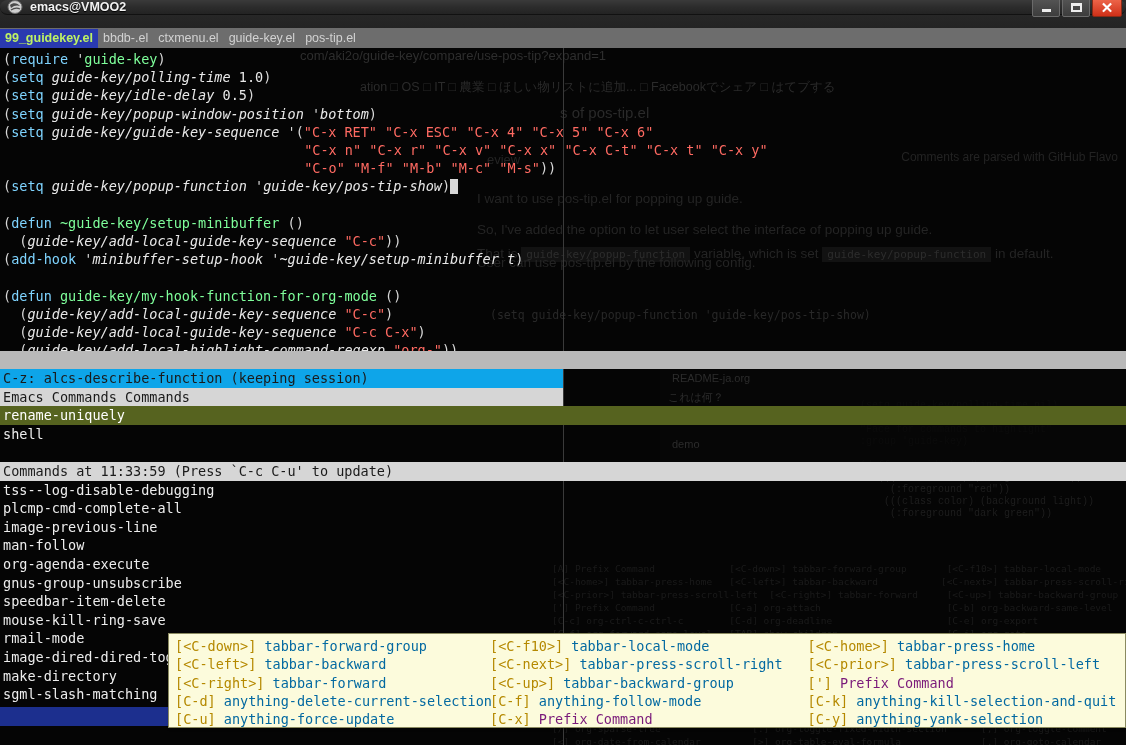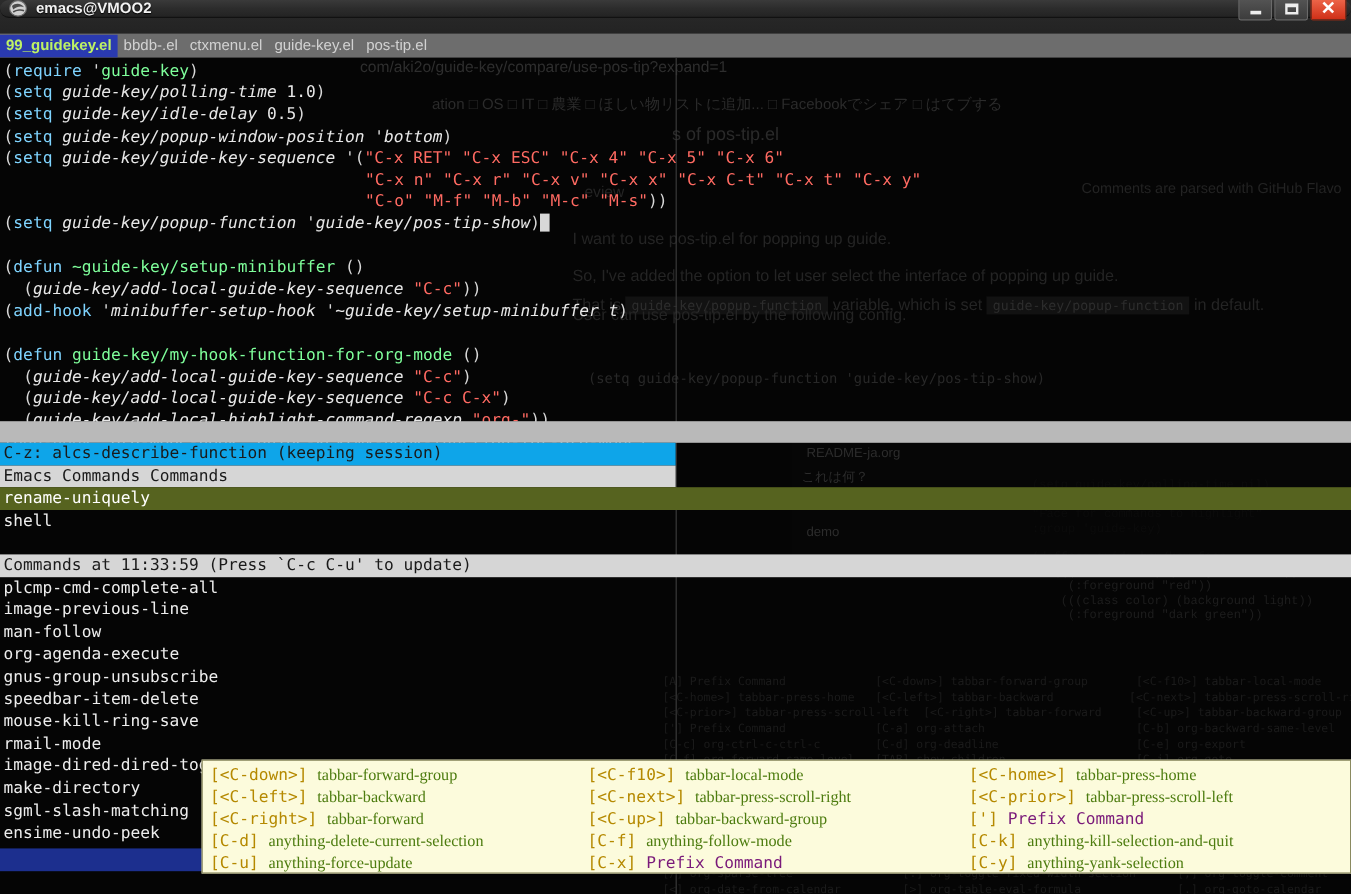--- a/index.html
+++ b/index.html
@@ -225,21 +225,21 @@
     line-height: 18.3px;
     z-index: 40;
     overflow: hidden;
   }
   .pt-col { white-space: pre; }
   .pt-col.c1 { width: 315px; }
   .pt-col.c2 { width: 318px; }
   .pt-col.c3 { width: 318px; }
   .pt-row { white-space: pre; }
   .pt-key { color: #b58900; }
-  .pt-cmd { color: #4d7c0f; font-family: Liberation Serif, serif; }
+  .pt-cmd { color: #0369a1; }
   .pt-cmd-hl { color: #7a1a7a; }
 
   
   .divider {
     position: absolute; left: 563px; top: 0; width: 1px; height: 697px;
     background: #3a3a3a;
   }
 </style>
 </head>
 <body>
@@ -330,20 +330,21 @@
     <div class="helm">
       <div class="helm-line helm-header">C-z: alcs-describe-function (keeping session)</div>
       <div class="helm-line helm-src-header">Emacs Commands Commands</div>
       <div id="history-list">
           <div class="helm-line helm-sel">rename-uniquely</div>
           <div class="helm-line">shell</div>
         </div>
       <div class="helm-blank"></div>
       <div class="helm-line helm-sep">Commands at 11:33:59 (Press `C-c C-u' to update)</div>
       <div id="command-list">
+          <div class="helm-line">tss--log-disable-debugging</div>
           <div class="helm-line">plcmp-cmd-complete-all</div>
           <div class="helm-line">image-previous-line</div>
           <div class="helm-line">man-follow</div>
           <div class="helm-line">org-agenda-execute</div>
           <div class="helm-line">gnus-group-unsubscribe</div>
           <div class="helm-line">speedbar-item-delete</div>
           <div class="helm-line">mouse-kill-ring-save</div>
           <div class="helm-line">rmail-mode</div>
           <div class="helm-line">image-dired-dired-tog</div>
           <div class="helm-line">make-directory</div>

